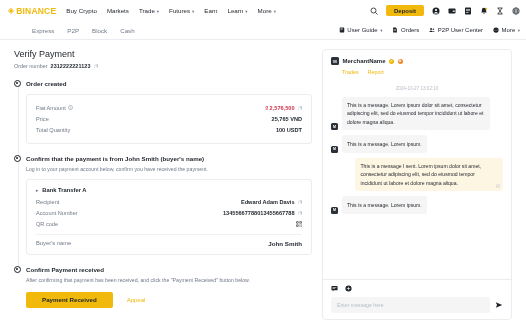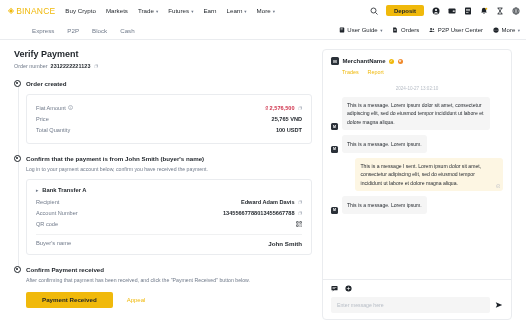--- a/index.html
+++ b/index.html
@@ -14,21 +14,21 @@
 
   
   .topnav {
     height: 21px;
     display: flex; align-items: center;
     padding: 0 6px 0 8px;
     background: #fff;
   }
   .logo { display:flex; align-items:center; gap:2px; margin-right:10px; }
   .logo-mark { font-size:8px; color:#F0B90B; line-height:1; }
-  .logo-text { font-size:8.5px; font-weight:400; color:#F0B90B; letter-spacing:.2px; }
+  .logo-text { font-size:8.5px; font-weight:700; color:#F0B90B; letter-spacing:.2px; }
   .nav-items { display:flex; align-items:center; gap:10px; }
   .nav-item {
     font-size:6.2px; color:#1e2329; white-space:nowrap;
     display:flex; align-items:center; gap:2px; cursor:pointer;
   }
   .caret { font-size:4.5px; color:#707a8a; position:relative; top:.5px; }
   .topnav-right { margin-left:auto; display:flex; align-items:center; gap:7px; }
   .icon-btn {
     width:9px; height:9px; display:flex; align-items:center; justify-content:center;
     color:#1e2329; cursor:pointer;
@@ -57,21 +57,21 @@
   
   .content {
     display:flex; gap:10px;
     padding:9px 14px 0 14px;
     height:305px;
   }
   .left-col { width:298px; }
   .right-col { width:190px; }
 
   
-  .page-title { font-size:9px; font-weight:700; color:#1e2329; margin-bottom:4px; }
+  .page-title { font-size:9px; font-weight:400; color:#1e2329; margin-bottom:4px; }
   .order-line { font-size:5.4px; color:#707a8a; display:flex; align-items:center; gap:3px; }
   .order-num { color:#1e2329; font-weight:700; letter-spacing:.1px; }
   .copy-ico { width:4.5px; height:4.5px; color:#b7bdc6; cursor:pointer; }
 
   .steps { position:relative; margin-top:10px; padding-left:12px; }
   .steps:before {
     content:""; position:absolute; left:3.5px; top:4px; bottom:34px;
     width:1px; background:#eaecef;
   }
   .step { position:relative; margin-bottom:10px; }

